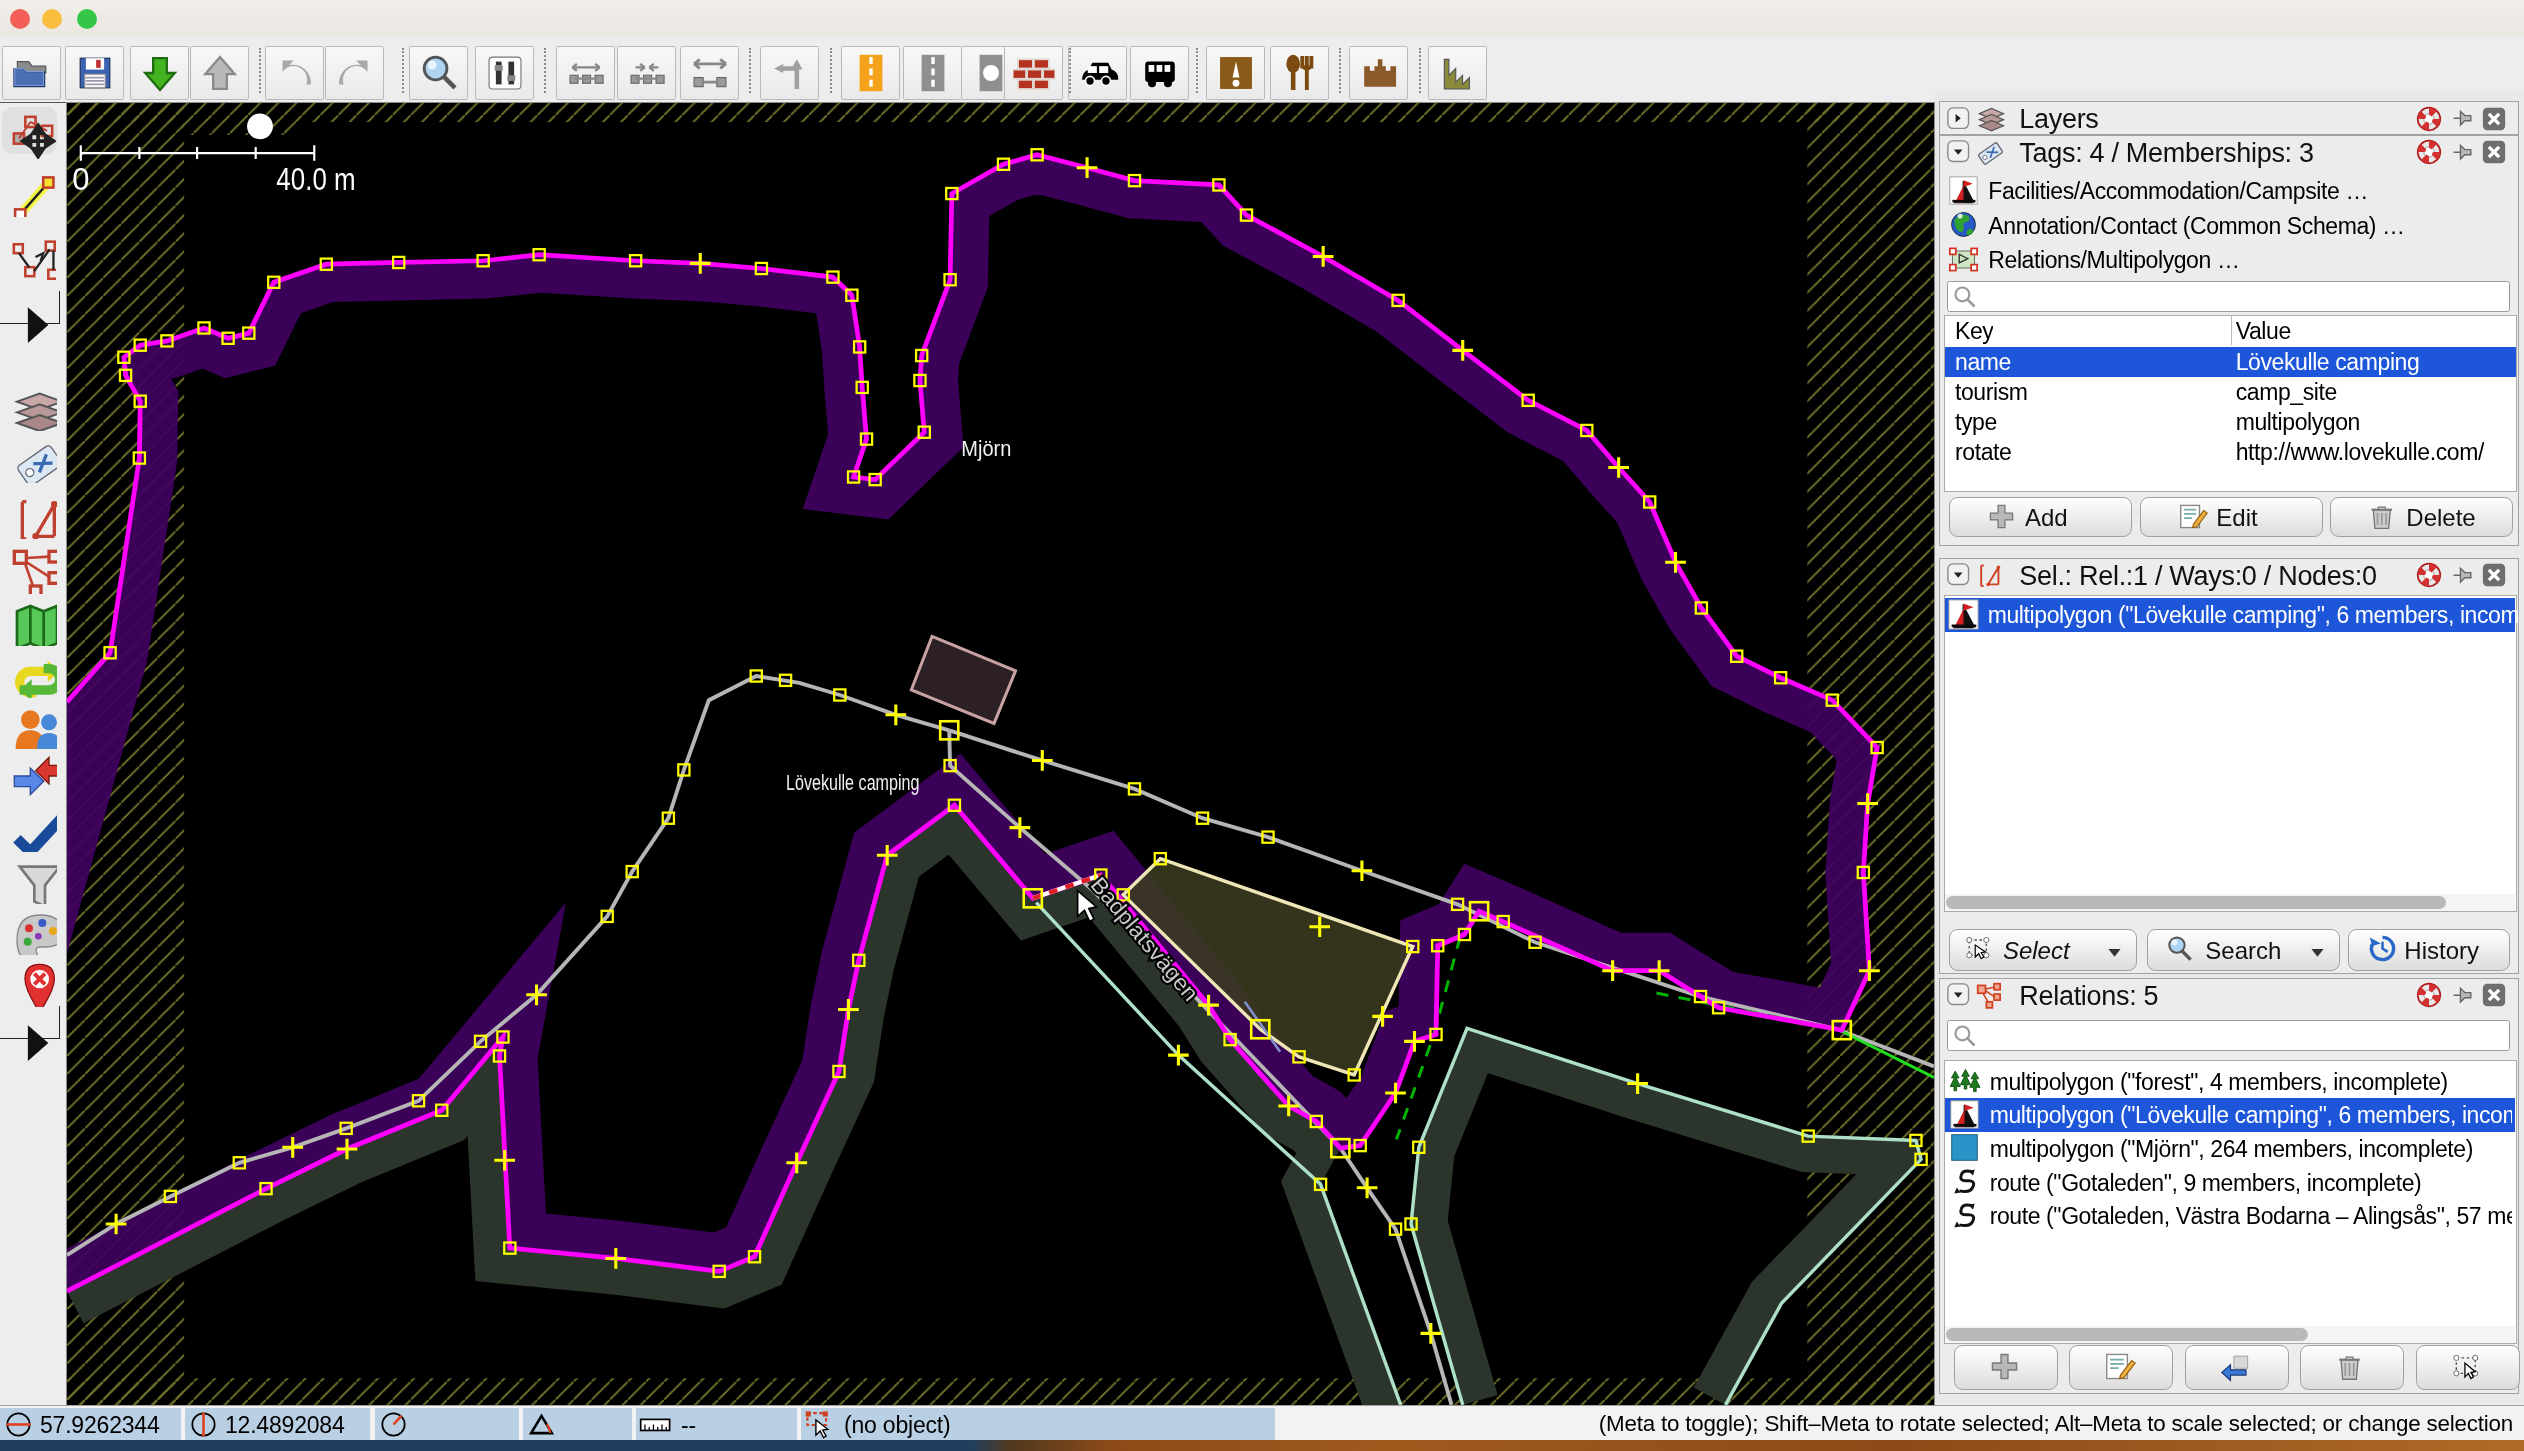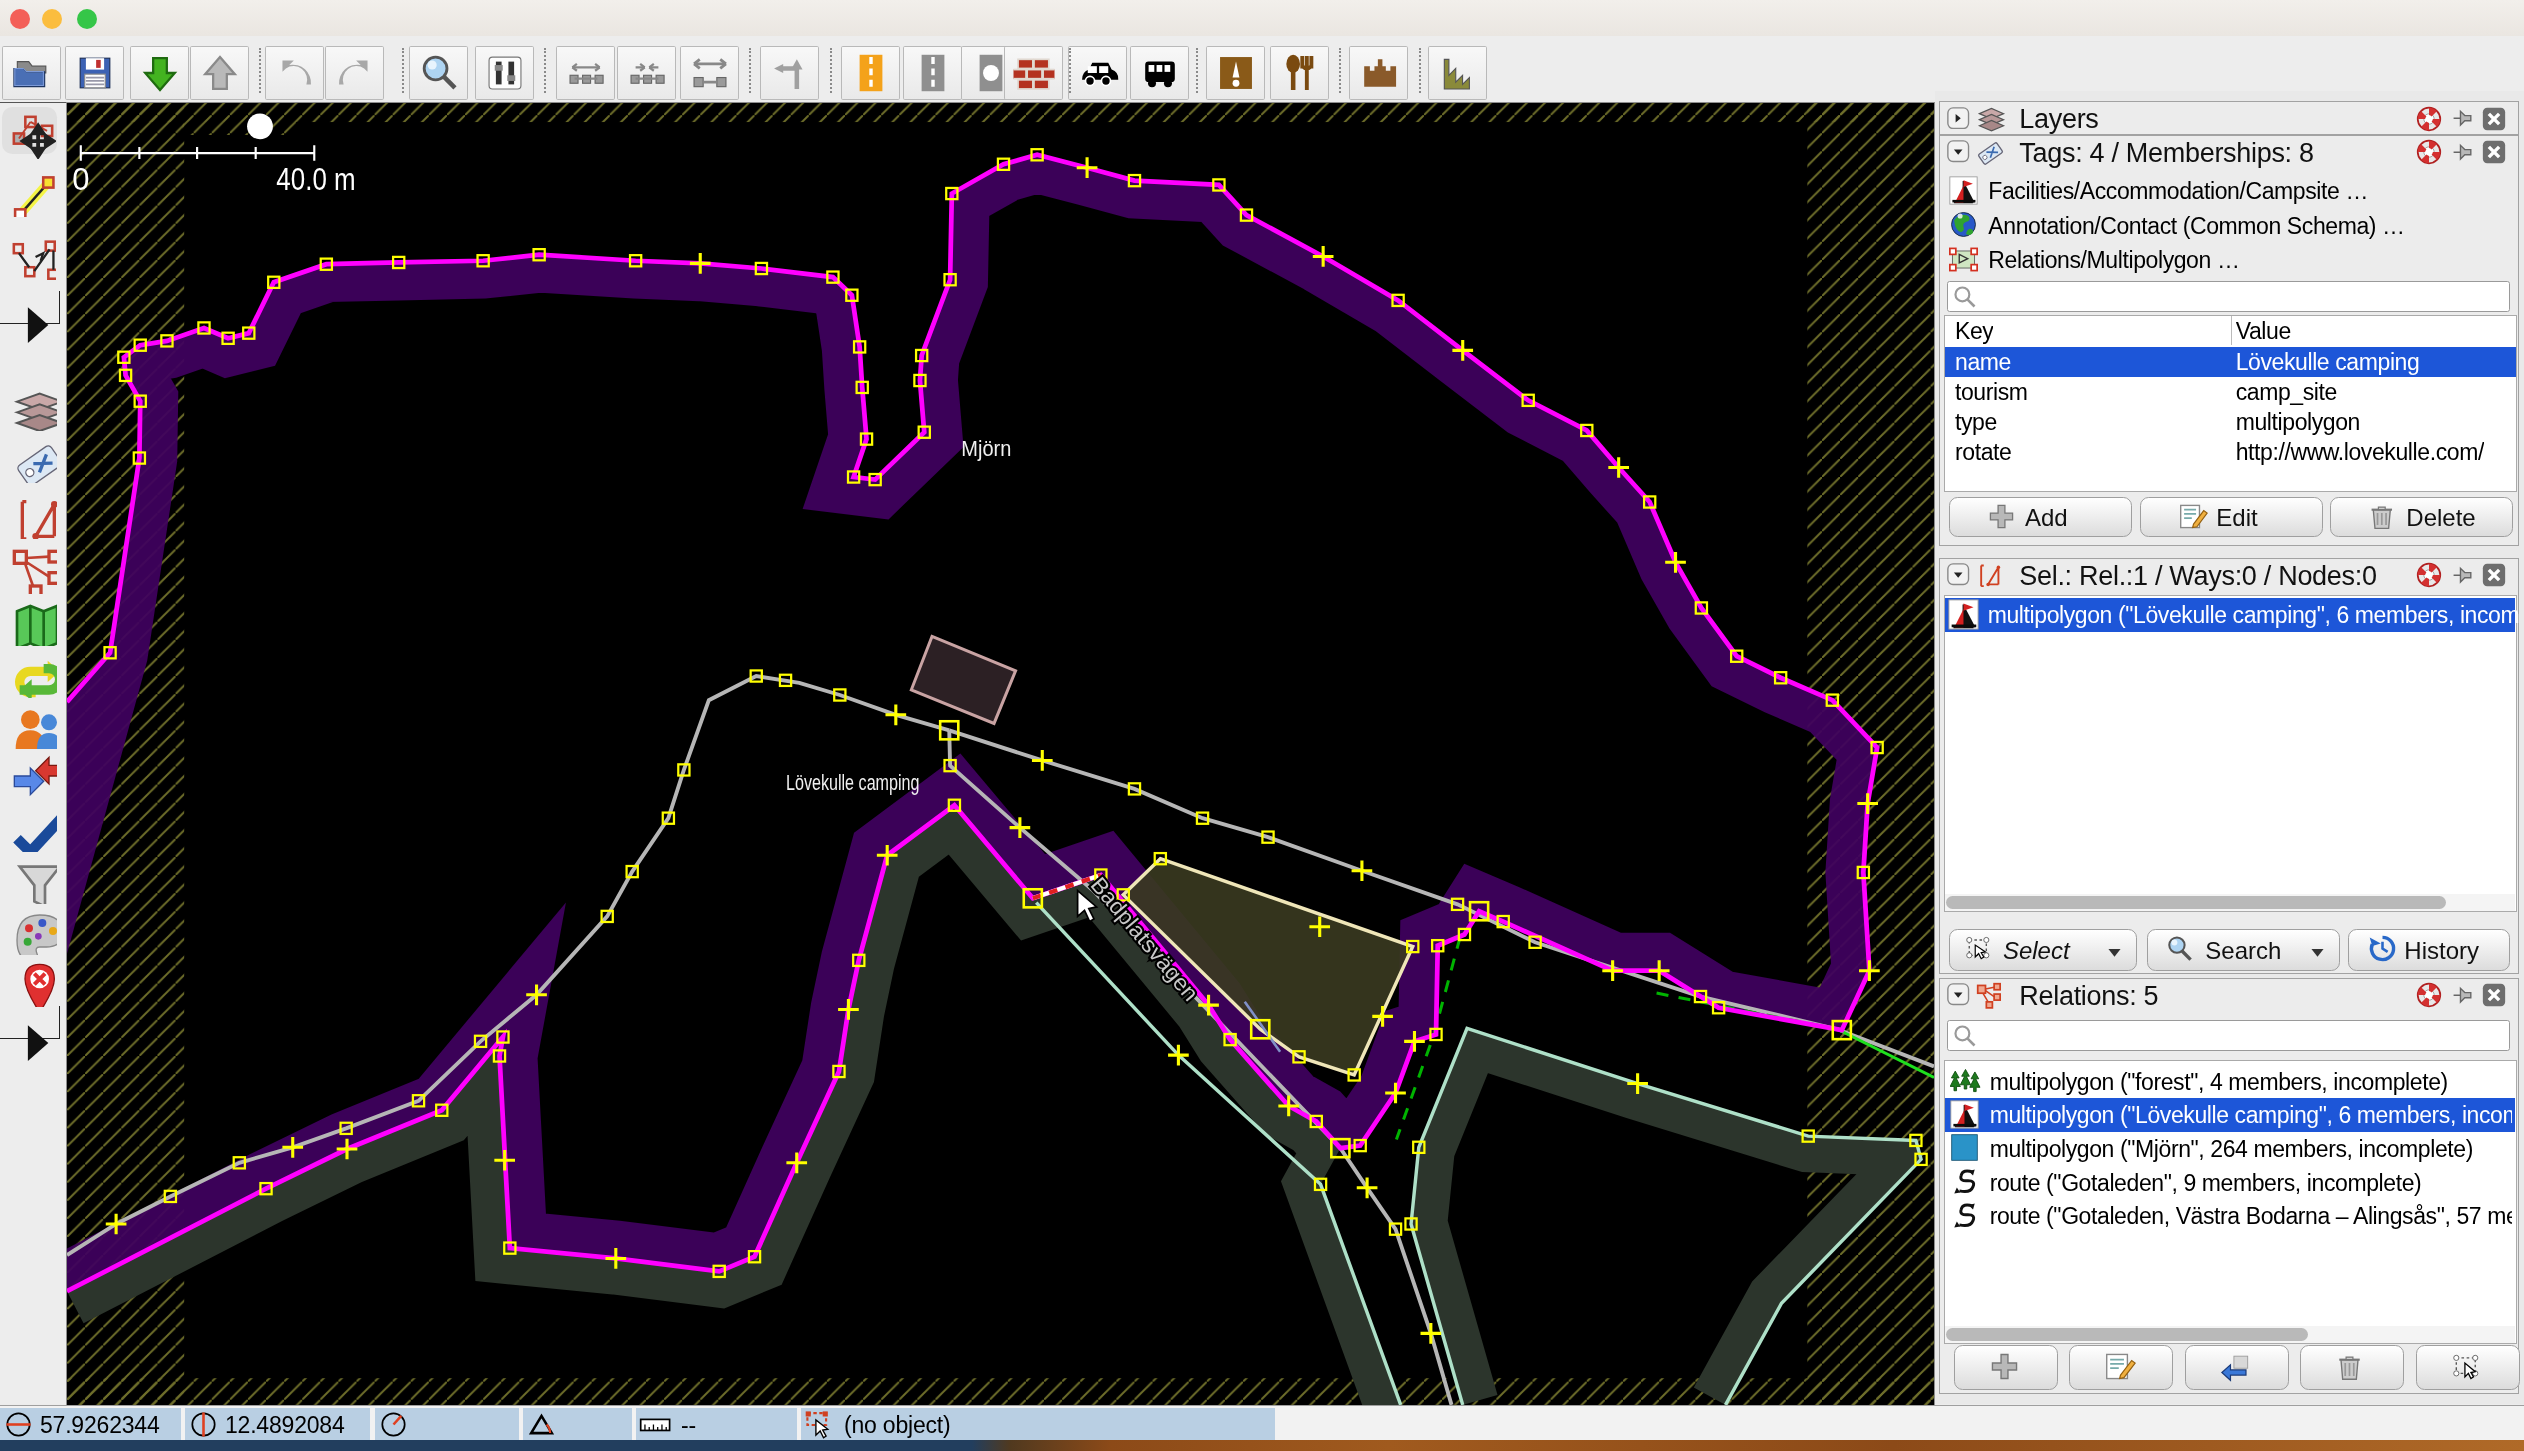--- a/index.html
+++ b/index.html
@@ -589,21 +589,21 @@
           <rect x="1" y="1" width="24" height="24" rx="6" fill="#f2f2f2" stroke="#888" stroke-width="1.6"></rect>
           <path d="M8 11 L18 11 L13 17 Z" fill="#222"></path>
         </svg></div>
       <div style="position:absolute;left:36px;top:2.6px;"><svg width="29" height="29" viewBox="0 0 34 34">
           <g transform="rotate(-35 17 17)">
             <rect x="4" y="10" width="26" height="14" rx="2" fill="#dce8f4" stroke="#667" stroke-width="1.6"></rect>
             <circle cx="9" cy="17" r="2.5" fill="#fff" stroke="#667"></circle>
             <path d="M14 13 l11 8 M14 21 l11-8" stroke="#3a6ab0" stroke-width="2"></path>
           </g>
         </svg></div>
-      <div class="ptitle" style="left:79px;top:1.7px;">Tags: 4 / Memberships: 8</div>
+      <div class="ptitle" style="left:79px;top:1.7px;">Tags: 4 / Memberships: 3</div>
       <div style="position:absolute;right:76px;top:3.4px;"><svg width="26" height="26" viewBox="0 0 30 30">
           <circle cx="15" cy="15" r="13" fill="#e8e8e8" stroke="#b02020" stroke-width="2"></circle>
           <circle cx="15" cy="15" r="6" fill="#fff" stroke="#999" stroke-width="1"></circle>
           <g fill="#d43030">
             <path d="M15 2 a13 13 0 0 1 9 4 l-6 6 a6 6 0 0 0 -3-1.5z"></path>
             <path d="M15 28 a13 13 0 0 1 -9-4 l6-6 a6 6 0 0 0 3 1.5z"></path>
             <path d="M2 15 a13 13 0 0 1 4-9 l6 6 a6 6 0 0 0 -1.5 3z"></path>
             <path d="M28 15 a13 13 0 0 1 -4 9 l-6-6 a6 6 0 0 0 1.5-3z"></path>
           </g>
         </svg></div>
@@ -924,14 +924,15 @@
     </div>
     <div class="sseg" style="left:801px;width:474px;">
       <svg width="34" height="34" viewBox="0 0 40 40" style="position:absolute;left:3.4px;top:0px;">
         <rect x="4" y="6" width="22" height="14" fill="none" stroke="#d04020" stroke-width="2.5" stroke-dasharray="4 3"></rect>
         <rect x="2" y="4" width="6" height="6" fill="#d04020"></rect>
         <rect x="22" y="4" width="6" height="6" fill="#d04020"></rect>
         <path d="M14 14 L14 32 L19 27 L23 35 L26 33 L22 26 L28 25 Z" fill="#fff" stroke="#000" stroke-width="1.6"></path>
       </svg>
       <div class="stxt" style="left:43px;">(no object)</div>
     </div>
+    <div class="stxt" style="right:12px;top:5.2px;font-size:22.4px;">(Meta to toggle); Shift–Meta to rotate selected; Alt–Meta to scale selected; or change selection</div>
   </div>
 <div class="abs" id="bottomstrip"></div>
 
 </body></html>

